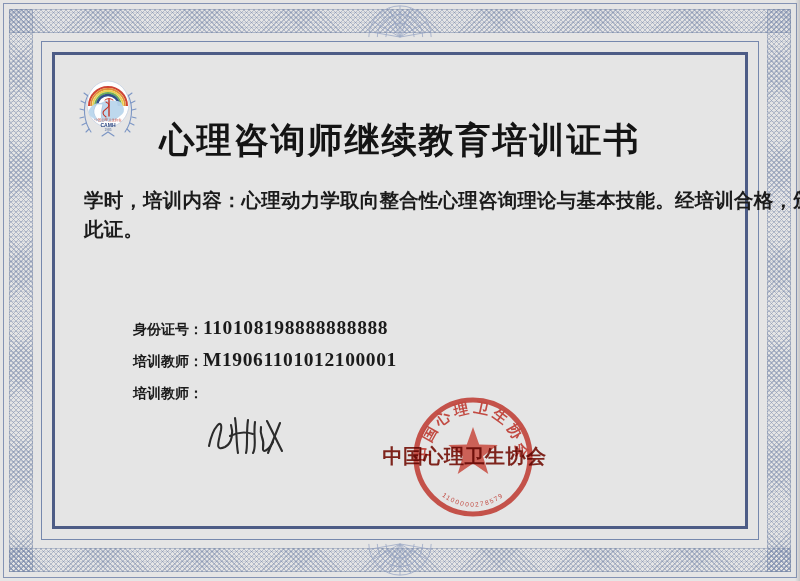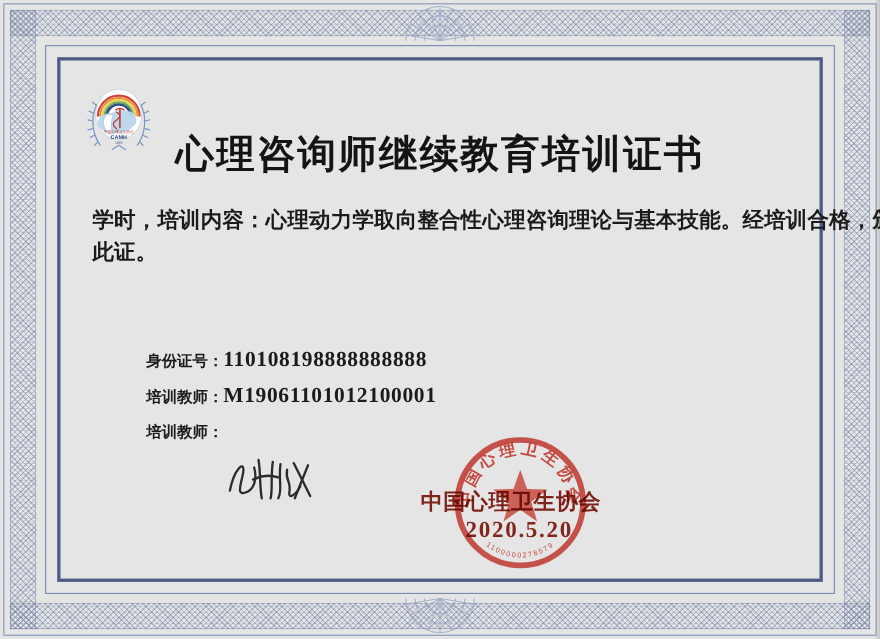--- a/index.html
+++ b/index.html
@@ -157,21 +157,20 @@
       <path d="M28,30 C36,26 45,26 51,28"></path>
       <path d="M46,14 C44,28 46,40 44,47"></path>
       <path d="M53,16 C51,30 55,40 51,47"></path>
       <path d="M59,21 C57,32 63,30 61,42 C60,48 67,44 71,36"></path>
       <path d="M65,15 L80,45"></path>
       <path d="M78,17 L66,47"></path>
     </g>
   </svg>
 
   <div class="seal-org">中国心理卫生协会</div>
-  <div class="seal-date">2020.5.20</div>
 
   <svg class="seal" viewBox="0 0 126 126">
     <defs>
       <path id="arcTop" d="M21.6,77.7 A44,44 0 1 1 104.4,77.7"></path>
       <path id="arcBottom" d="M19.5,87.5 A50,50 0 0 0 106.5,87.5"></path>
     </defs>
     <circle cx="63" cy="63" r="57" fill="none" stroke="#d5453b" stroke-width="5.2" opacity="0.95"></circle>
     <polygon points="63,33 69.2,50.5 87.7,51 73,62.2 78.3,80 63,69.5 47.7,80 53,62.2 38.3,51 56.8,50.5" fill="#dd4a3c" opacity="0.88"></polygon>
     <text font-size="15" font-weight="bold" fill="#d5453b" letter-spacing="3.5" font-family="Liberation Sans, sans-serif">
       <textPath href="#arcTop" startOffset="50%" text-anchor="middle">中国心理卫生协会</textPath>

